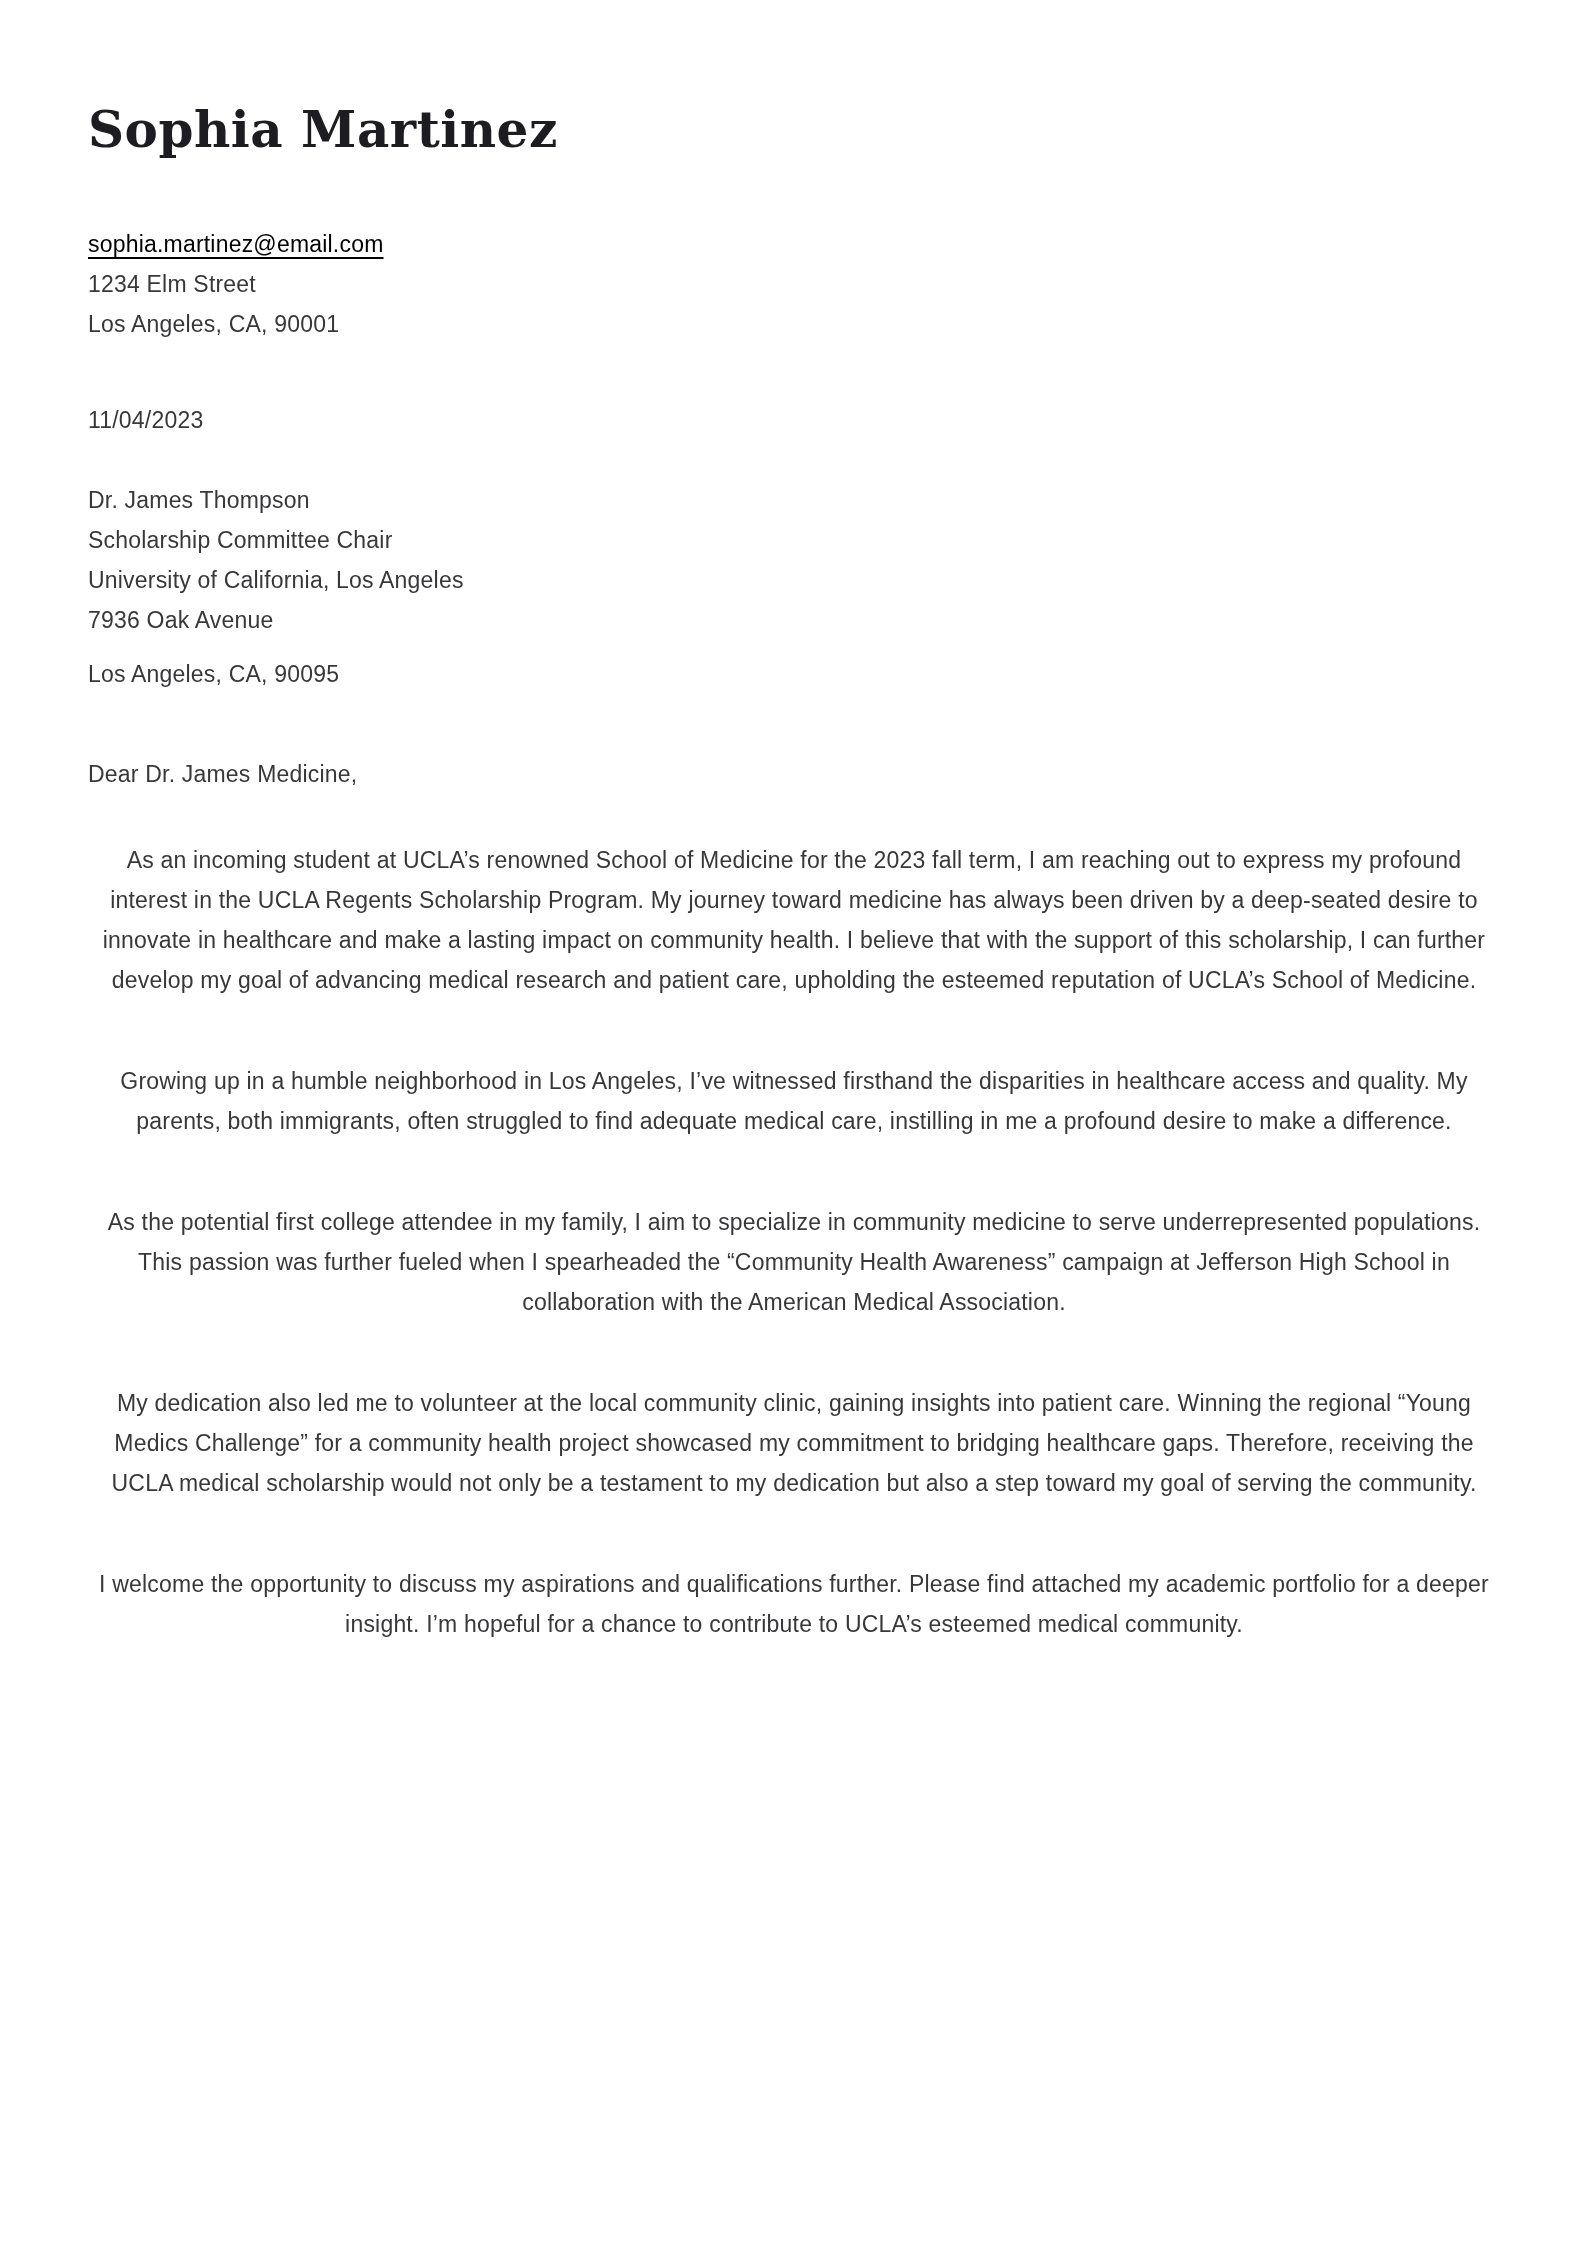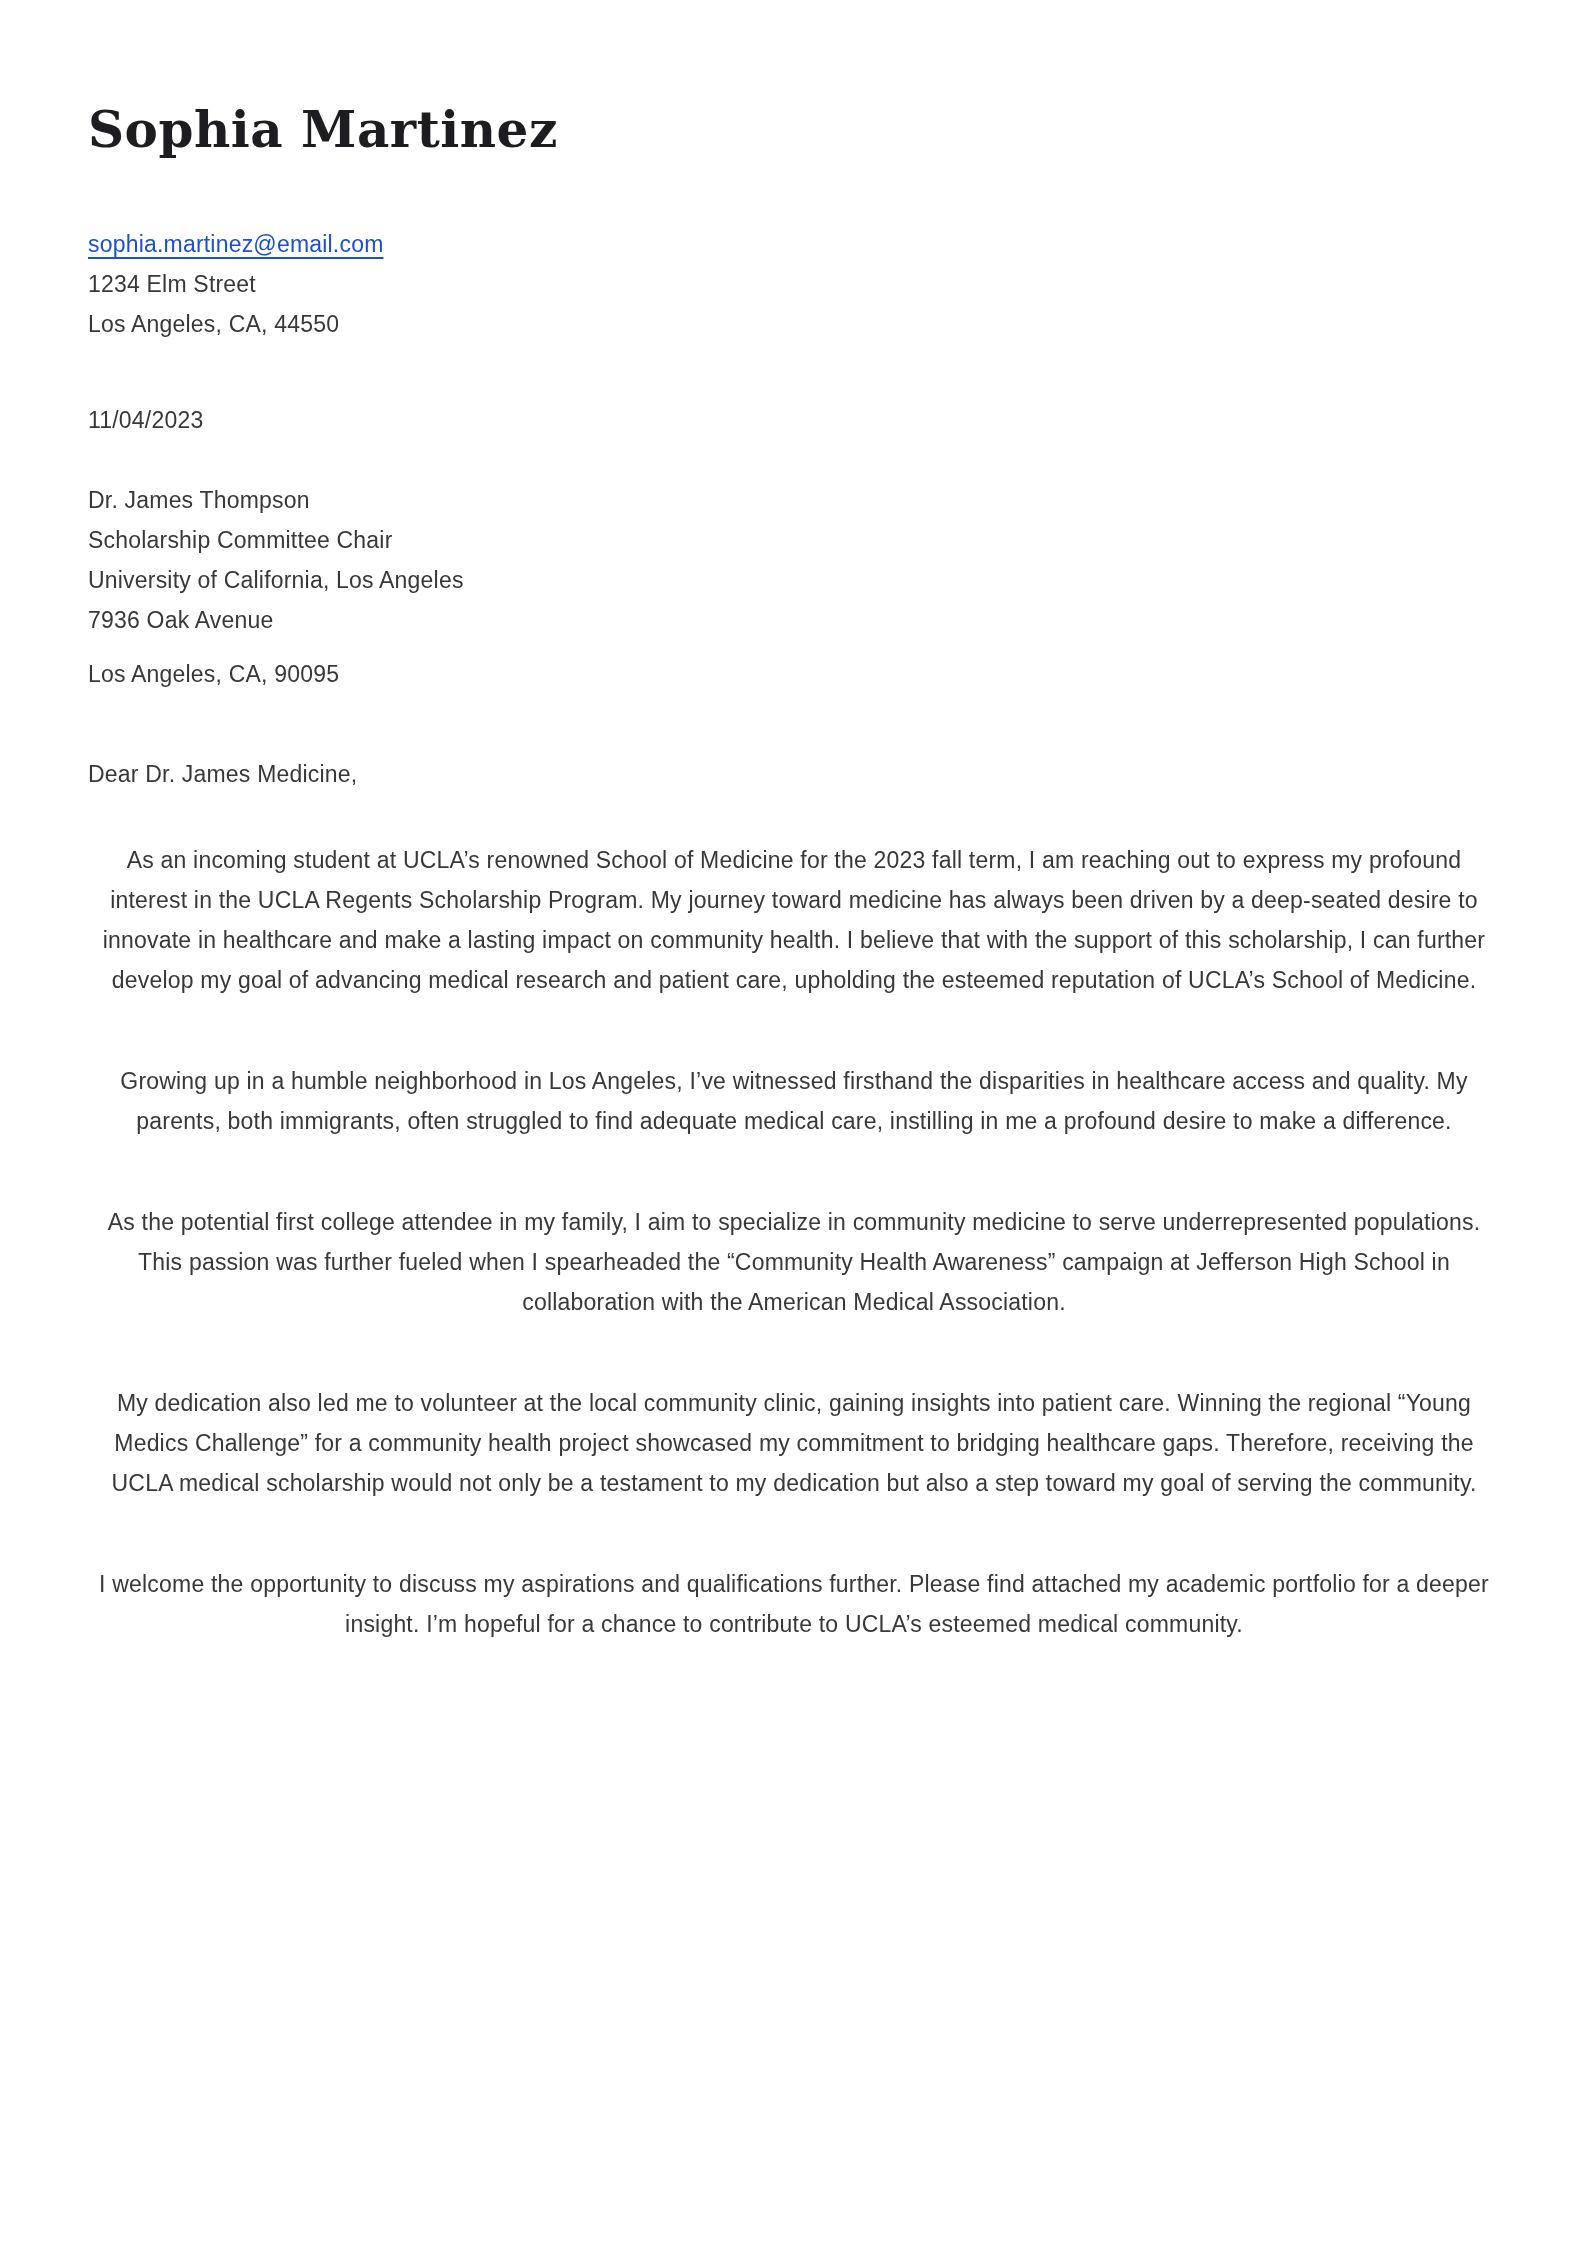--- a/index.html
+++ b/index.html
@@ -38,21 +38,21 @@
   .recipient-block p,
   .recipient-city,
   .date-line,
   .salutation {
     font-size: 23px;
     line-height: 40px;
     letter-spacing: 0.2px;
     color: #38383b;
   }
   .email-link {
-    color: #1d4ed8;
+    color: #000000;
     text-decoration: underline;
     text-decoration-thickness: 2px;
     text-underline-offset: 5px;
     cursor: pointer;
   }
   .date-line {
     margin: 56px 0 40px 0;
   }
   .recipient-city {
     margin: 14px 0 0 0;
@@ -72,21 +72,21 @@
 </head>
 <body>
 
 <div class="page">
 
   <h1 class="sender-name">Sophia Martinez</h1>
 
   <div class="contact-block">
     <p><a class="email-link">sophia.martinez@email.com</a></p>
     <p>1234 Elm Street</p>
-    <p>Los Angeles, CA, 44550</p>
+    <p>Los Angeles, CA, 90001</p>
   </div>
 
   <p class="date-line">11/04/2023</p>
 
   <div class="recipient-block">
     <p>Dr. James Thompson</p>
     <p>Scholarship Committee Chair</p>
     <p>University of California, Los Angeles</p>
     <p>7936 Oak Avenue</p>
   </div>

